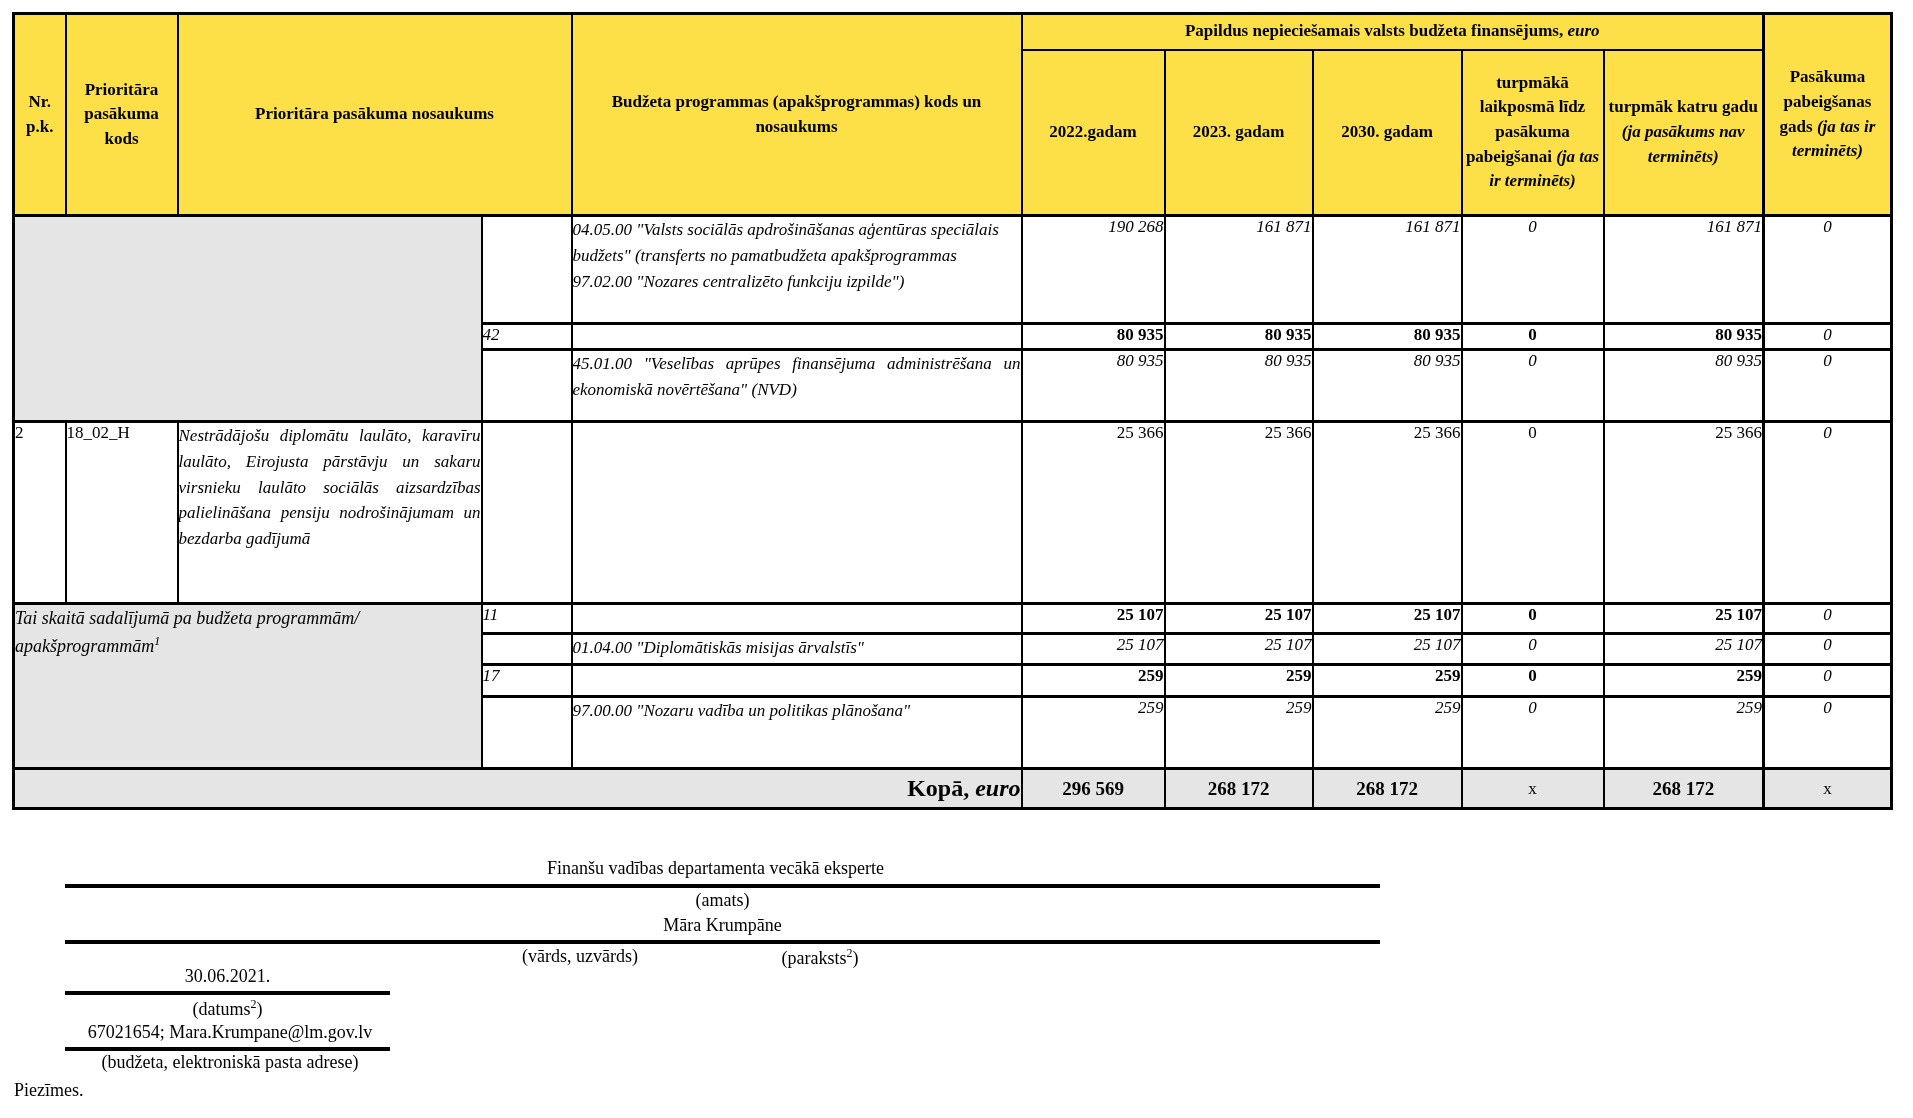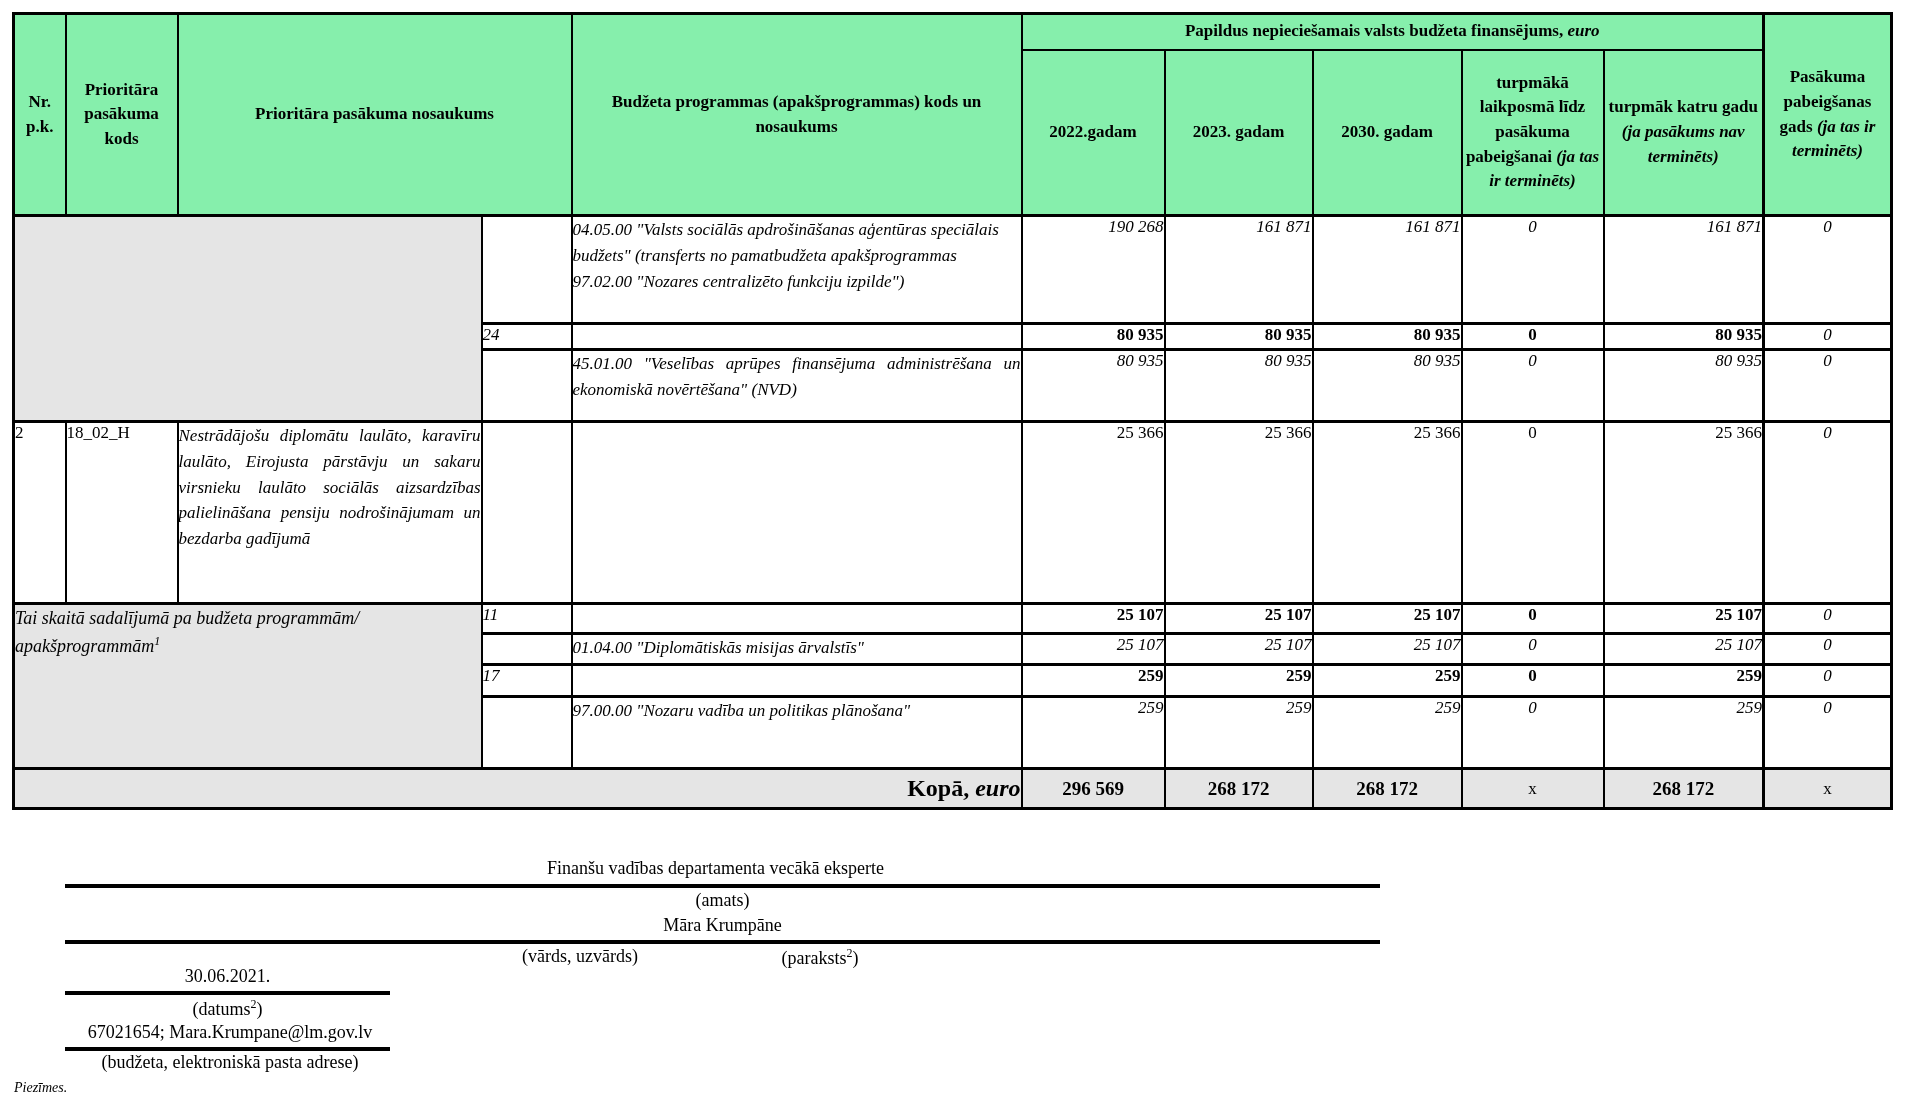--- a/index.html
+++ b/index.html
@@ -4,21 +4,21 @@
 <style>
   html,body{margin:0;padding:0;background:#fff;}
   .page{position:relative;width:1913px;height:1118px;background:#fff;
         font-family:"Liberation Serif",serif;color:#000;overflow:hidden;}
 
   table.budget{position:absolute;left:12px;top:12px;border-collapse:collapse;
         table-layout:fixed;border:3px solid #000;}
   table.budget th, table.budget td{border:2px solid #000;padding:0;overflow:hidden;}
 
   
-  th.hc{background:#86efac;font-weight:bold;text-align:center;vertical-align:middle;
+  th.hc{background:#fde047;font-weight:bold;text-align:center;vertical-align:middle;
         font-size:17px;line-height:1.45;padding:2px 3px;}
   .note{font-style:italic;}
   tr.h2 th{border-bottom-width:3px;}
   th.eurospan{border-bottom-width:2px;}
   .bl3{border-left-width:3px !important;}
 
   
   td{vertical-align:top;font-size:17px;}
   tr.body td{border-top-width:3px;border-bottom-width:3px;}
   .g{background:#e5e5e5;margin-left:36px;}
@@ -35,21 +35,21 @@
   .tai{font-style:italic;font-size:18px;line-height:1.5;padding:8px 10px 0 10px;
        text-align:left;vertical-align:top;}
   .tai sup{font-size:12px;font-style:italic;}
   .total-label{text-align:right;font-weight:bold;font-size:24px;
        padding:8px 12px 0 0;vertical-align:middle;}
   .total-val{font-weight:bold;font-size:19px;text-align:center;vertical-align:middle;}
   .total-x{font-size:17px;font-weight:normal;text-align:center;vertical-align:middle;}
   .fline{position:absolute;height:0;border-top:4px solid #000;}
   .ftext{position:absolute;font-size:18px;text-align:center;}
   .ftext sup{font-size:12px;}
-  .notes{position:absolute;font-style:italic;font-size:14px;}
+  .notes{position:absolute;font-size:18px;}
 </style>
 </head>
 <body>
 
 <div class="page">
 
   <table class="budget">
     <colgroup>
       <col style="width:52px">
         <col style="width:112px">
@@ -87,21 +87,21 @@
       <td class="prog left">04.05.00 "Valsts sociālās apdrošināšanas aģentūras speciālais budžets" (transferts no pamatbudžeta apakšprogrammas 97.02.00 "Nozares centralizēto funkciju izpilde")</td>
       <td class="vi">190 268</td>
       <td class="vi">161 871</td>
       <td class="vi">161 871</td>
       <td class="ci">0</td>
       <td class="vi">161 871</td>
       <td class="ci bl3">0</td>
     </tr>
 
     <tr class="body" style="height:26px">
-      <td class="codecell">24</td>
+      <td class="codecell">42</td>
       <td></td>
       <td class="vb">80 935</td>
       <td class="vb">80 935</td>
       <td class="vb">80 935</td>
       <td class="cb">0</td>
       <td class="vb">80 935</td>
       <td class="ci bl3">0</td>
     </tr>
 
     <tr class="body" style="height:72px">

